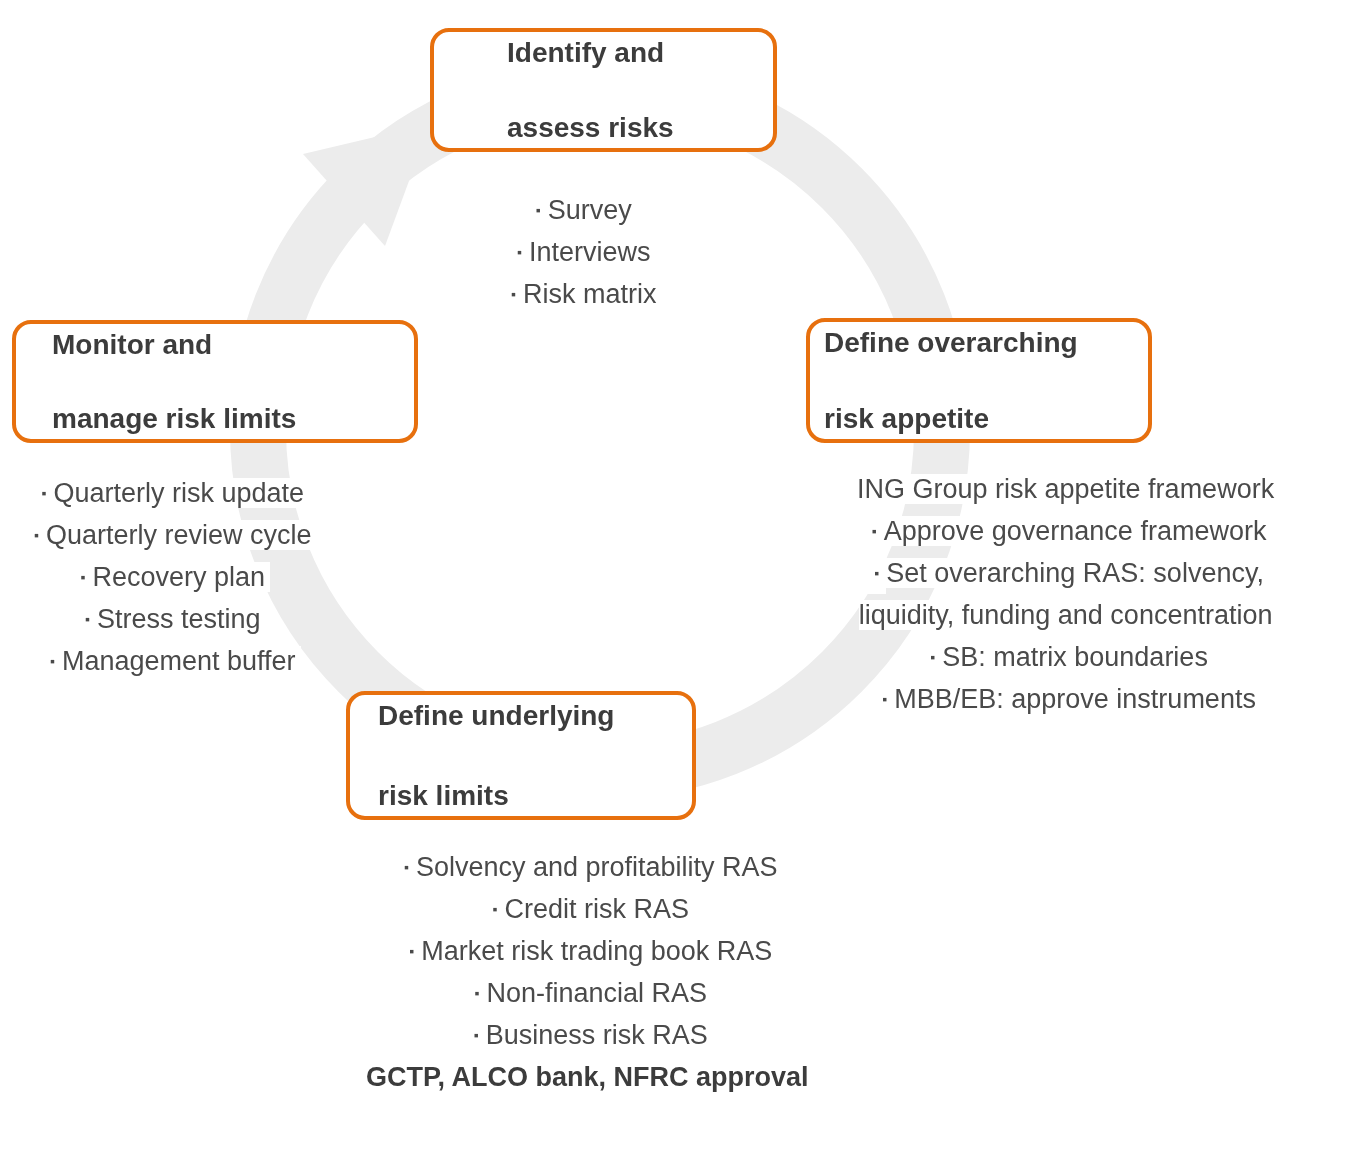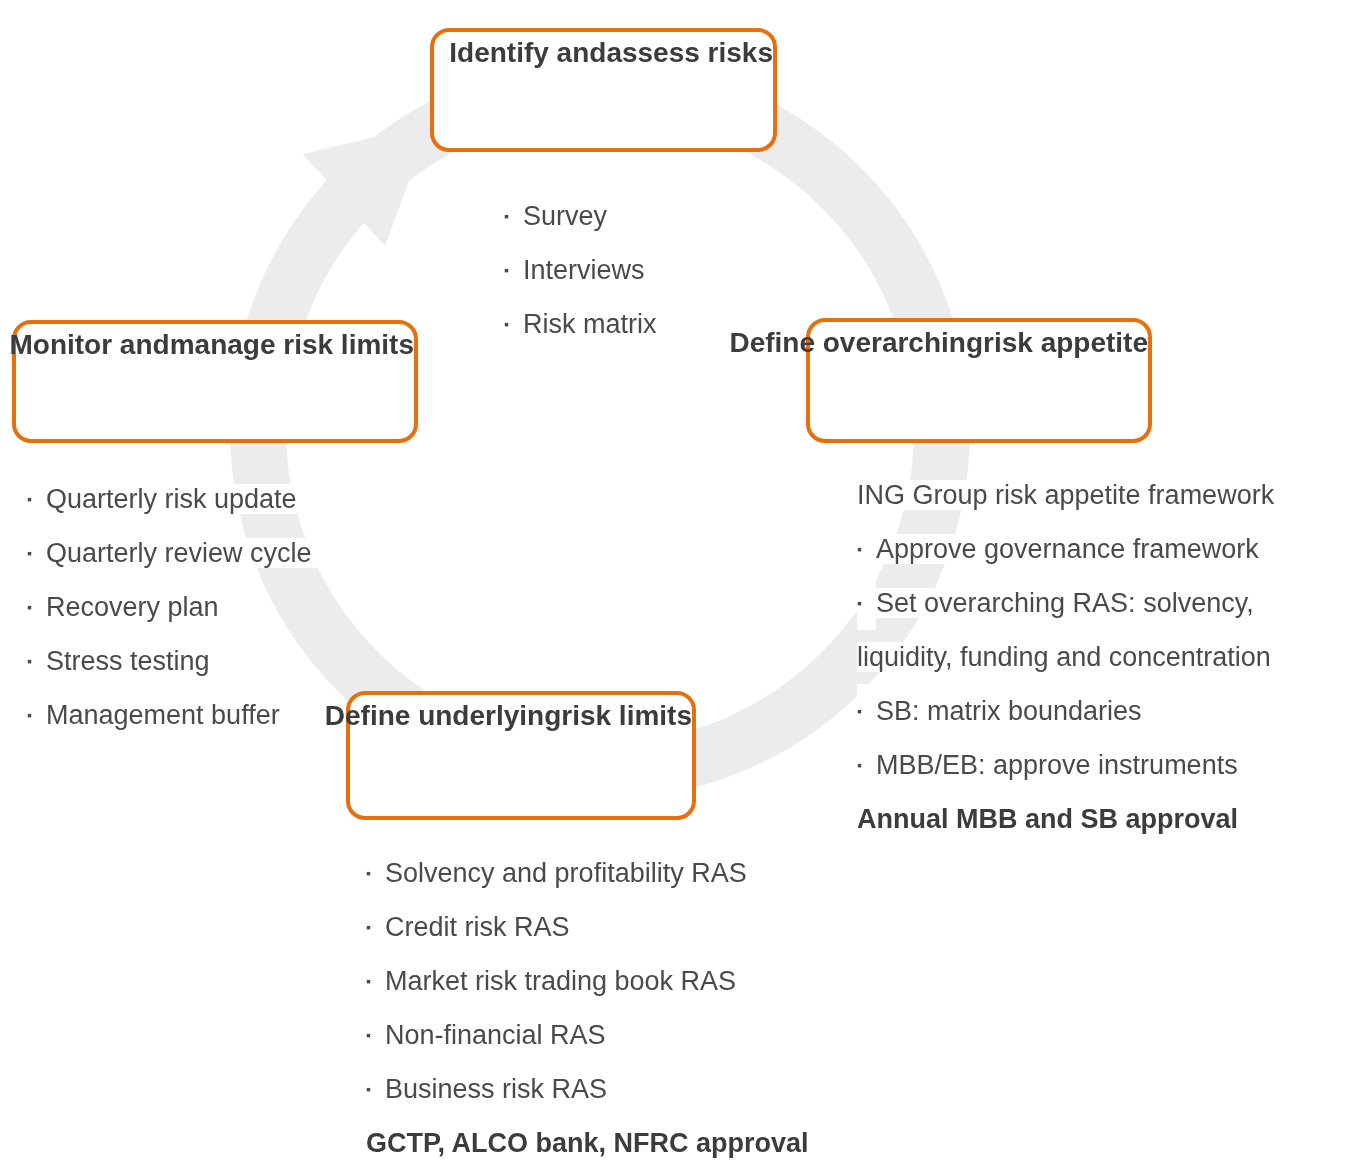--- a/index.html
+++ b/index.html
@@ -21,22 +21,22 @@
   .ring-svg{position:absolute;left:0;top:0;}
   .ring-stroke{stroke:var(--ring);fill:none;}
   .ring-fill{fill:var(--ring);}
 
   .node-box{
     position:absolute;
     background:var(--box_bg);
     border:4.5px solid var(--accent);
     border-radius:19px;
     display:flex;
-    flex-direction:row;
-    justify-content:flex-end;
+    flex-direction:column;
+    justify-content:space-between;
     z-index:2;
   }
   .node-title{
     font-size:28px;
     font-weight:bold;
     line-height:41px;
     color:var(--title);
     display:block;
     white-space:nowrap;
   }
@@ -49,24 +49,25 @@
     position:absolute;
     list-style:none;
     z-index:1;
   }
   .list-identify  {left:504px;top:189px;}
   .list-monitor   {left:27px; top:472px;}
   .list-overarching{left:857px;top:468px;}
   .list-underlying{left:366px;top:846px;}
 
   .item{
-    line-height:54px;
+    line-height:42px;
     font-size:27px;
     color:var(--body);
     white-space:nowrap;
+    text-align:center;
   }
   .bullet{
     display:inline-block;
     width:19px;
     font-size:14px;
     vertical-align:4px;
     color:var(--body);
     background:#fff;
   }
   .txt{
@@ -114,21 +115,20 @@
     <li class="item"><span class="bullet">▪</span><span class="txt">Risk matrix</span></li>
   </ul>
 
   <ul class="item-list list-overarching">
     <li class="item"><span class="txt">ING Group risk appetite framework</span></li>
     <li class="item"><span class="bullet">▪</span><span class="txt">Approve governance framework</span></li>
     <li class="item"><span class="bullet">▪</span><span class="txt">Set overarching RAS: solvency,</span></li>
     <li class="item"><span class="txt">liquidity, funding and concentration</span></li>
     <li class="item"><span class="bullet">▪</span><span class="txt">SB: matrix boundaries</span></li>
     <li class="item"><span class="bullet">▪</span><span class="txt">MBB/EB: approve instruments</span></li>
-    <li class="item bold"><span class="txt">Annual MBB and SB approval</span></li>
   </ul>
 
   <ul class="item-list list-underlying">
     <li class="item"><span class="bullet">▪</span><span class="txt">Solvency and profitability RAS</span></li>
     <li class="item"><span class="bullet">▪</span><span class="txt">Credit risk RAS</span></li>
     <li class="item"><span class="bullet">▪</span><span class="txt">Market risk trading book RAS</span></li>
     <li class="item"><span class="bullet">▪</span><span class="txt">Non-financial RAS</span></li>
     <li class="item"><span class="bullet">▪</span><span class="txt">Business risk RAS</span></li>
     <li class="item bold"><span class="txt">GCTP, ALCO bank, NFRC approval</span></li>
   </ul>

